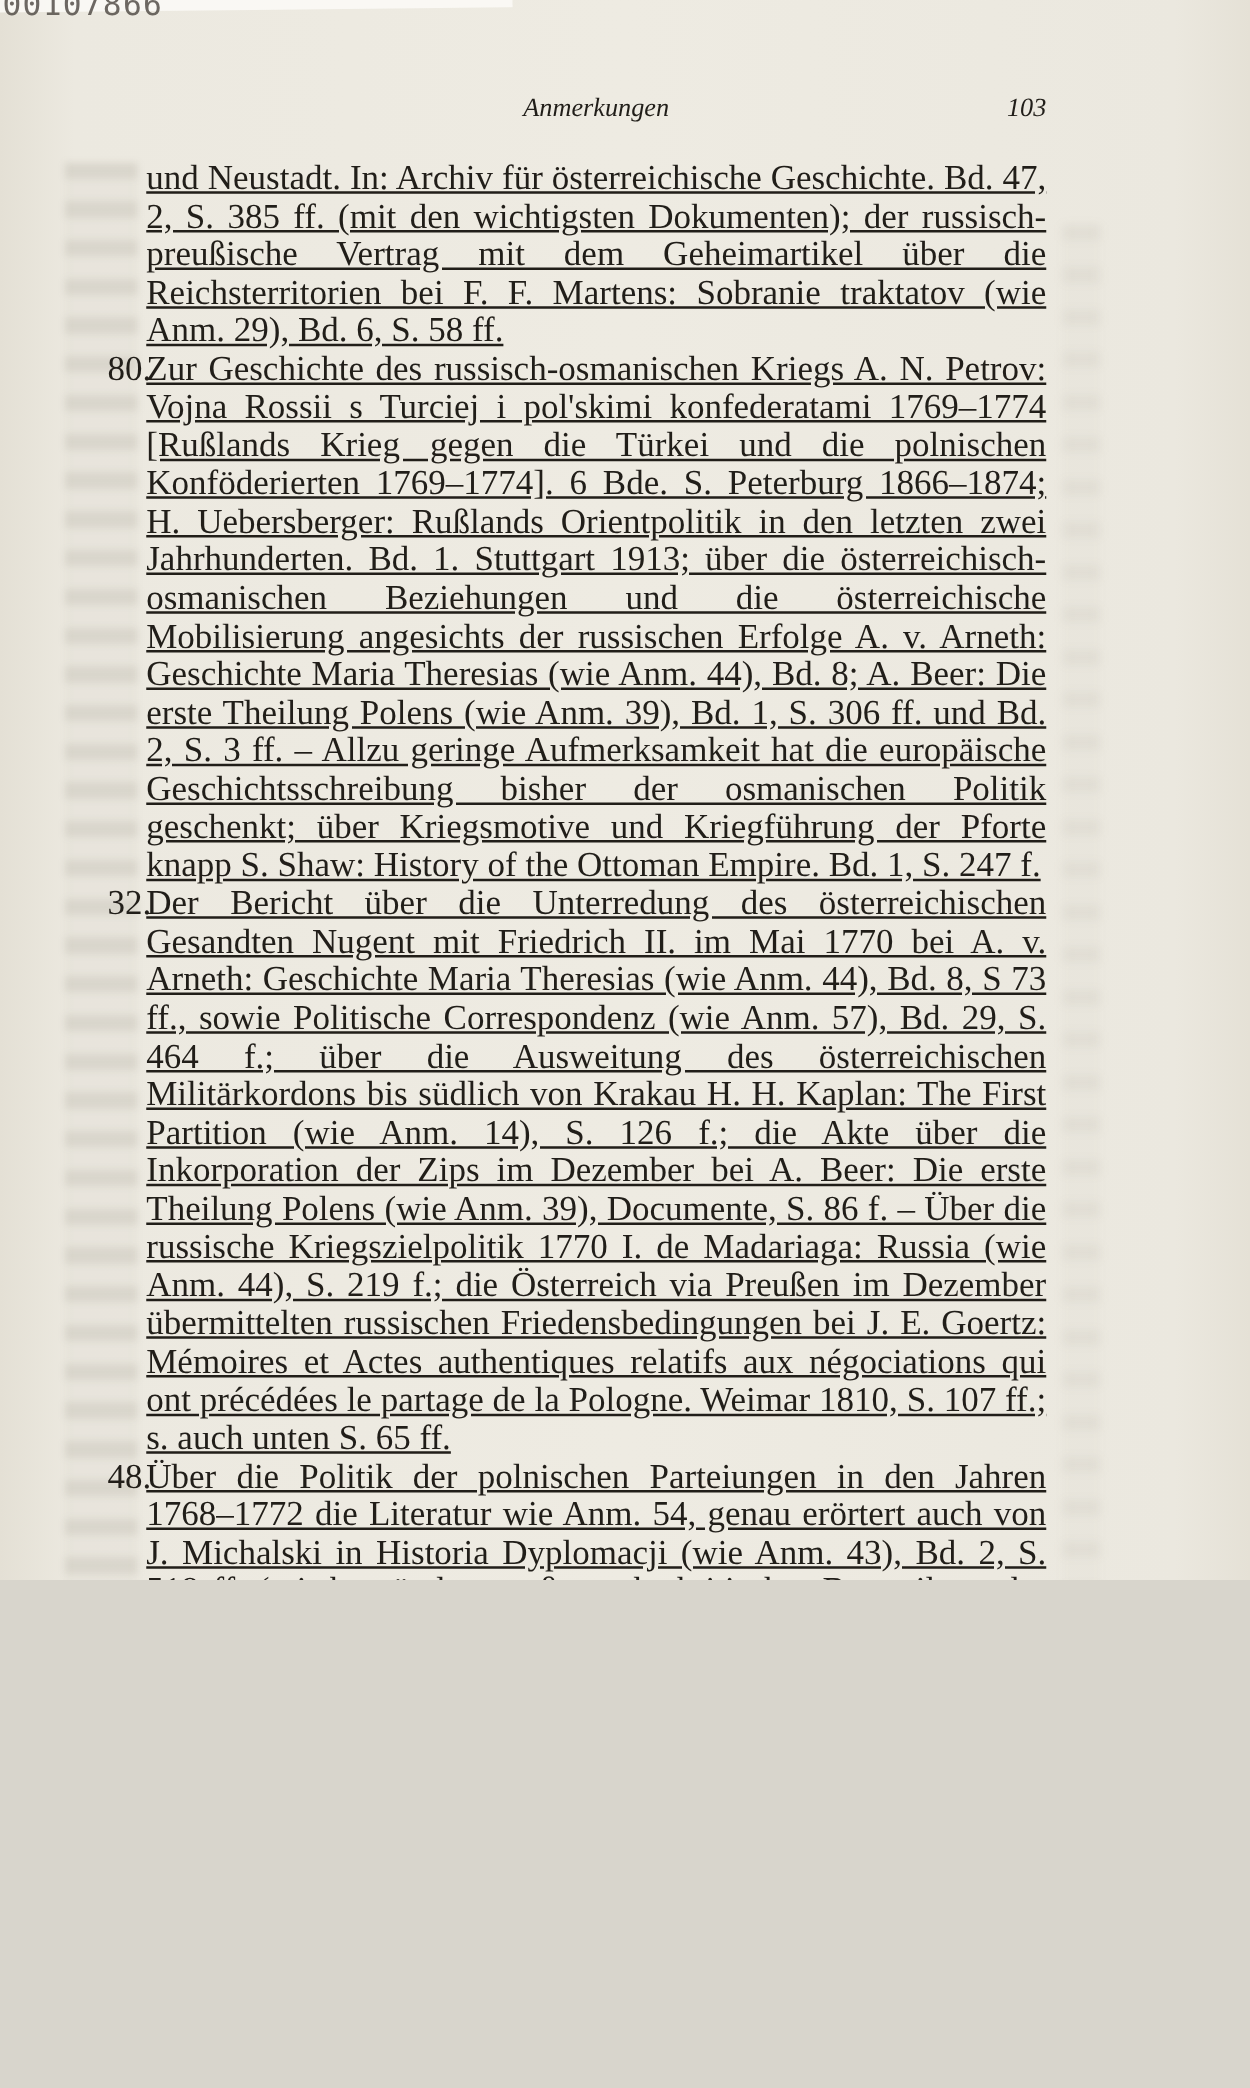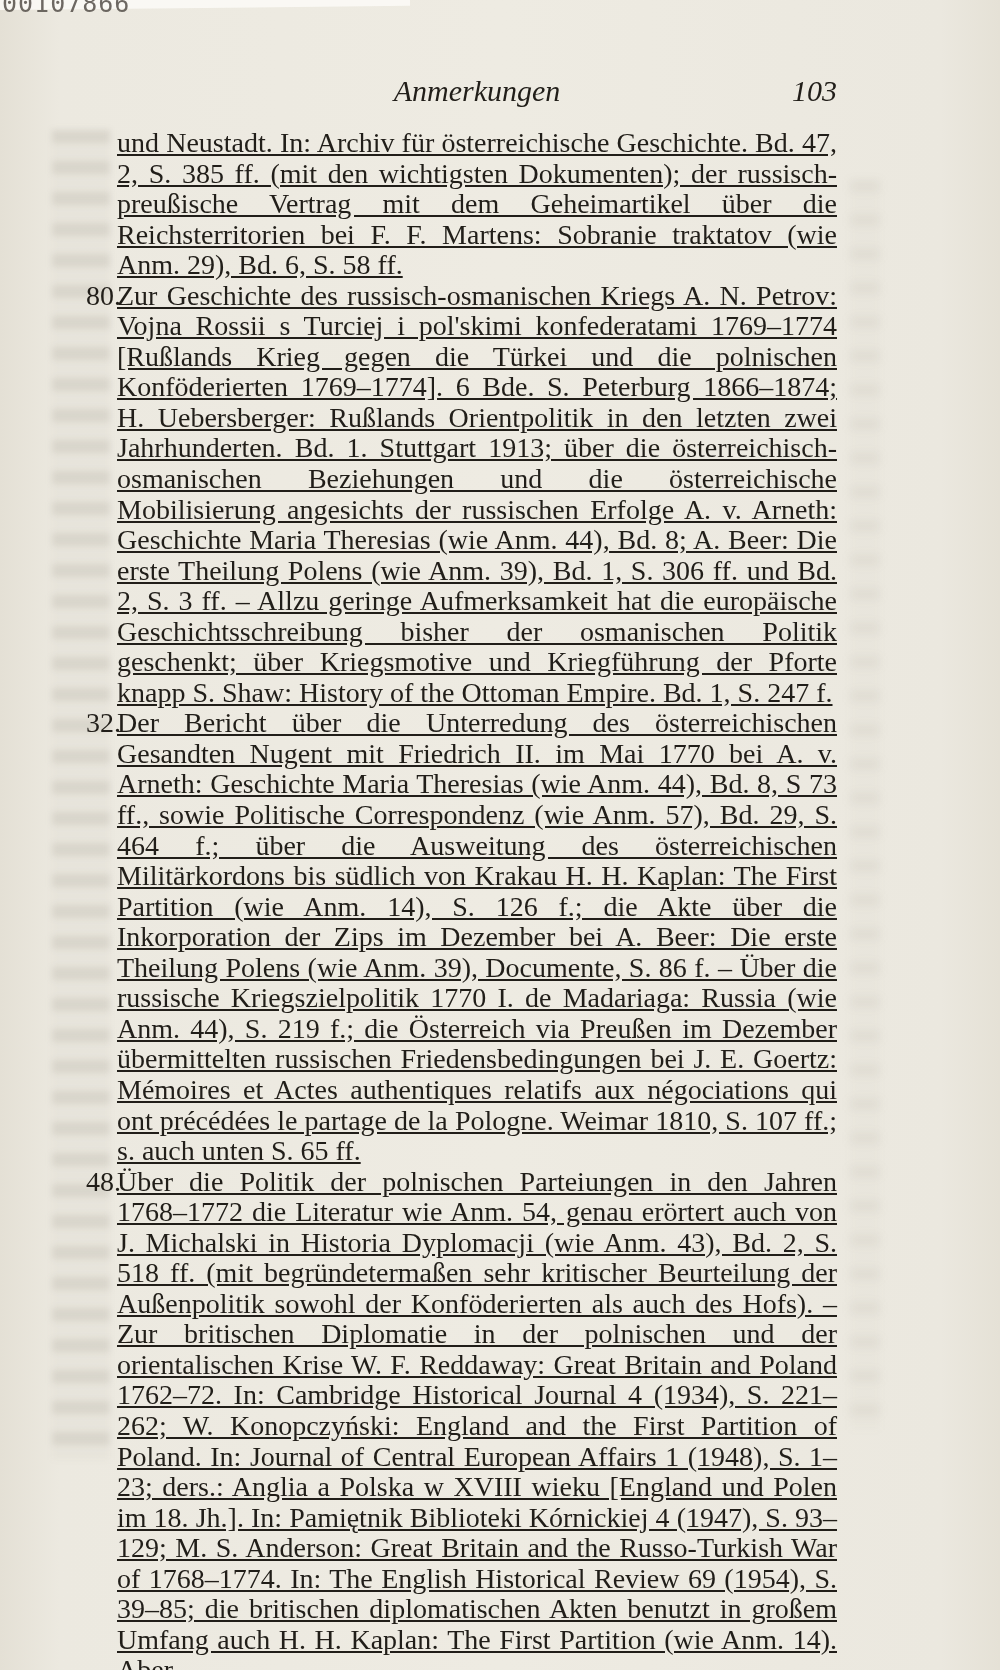--- a/index.html
+++ b/index.html
@@ -3,21 +3,21 @@
 <meta charset="utf-8">
 <style>
   html, body {
     margin: 0;
     padding: 0;
     background: #d8d5cc;
   }
   .page {
     position: relative;
     width: 1000px;
-    height: 1670px;
+    height: 1264px;
     background:
       linear-gradient(90deg, #e4e0d5 0%, #ece9e0 6%, #eeebe2 50%, #ebe8df 94%, #e5e1d6 100%);
     overflow: hidden;
     font-family: "Liberation Serif", serif;
     color: #211e19;
   }
   
   .bleed-left {
     position: absolute;
     left: 52px; top: 130px;
@@ -61,21 +61,21 @@
   .text-block {
     position: absolute;
     left: 117px; top: 0;
     width: 720px;
   }
   .running-head {
     position: relative;
     margin-top: 74px;
     height: 28px;
     font-style: italic;
-    font-size: 30px;
+    font-size: 21px;
     text-align: center;
   }
   .running-head .page-number {
     position: absolute;
     right: 0; top: 0;
   }
   .notes {
     margin-top: 26px;
     font-size: 28px;
     line-height: 30.55px;

